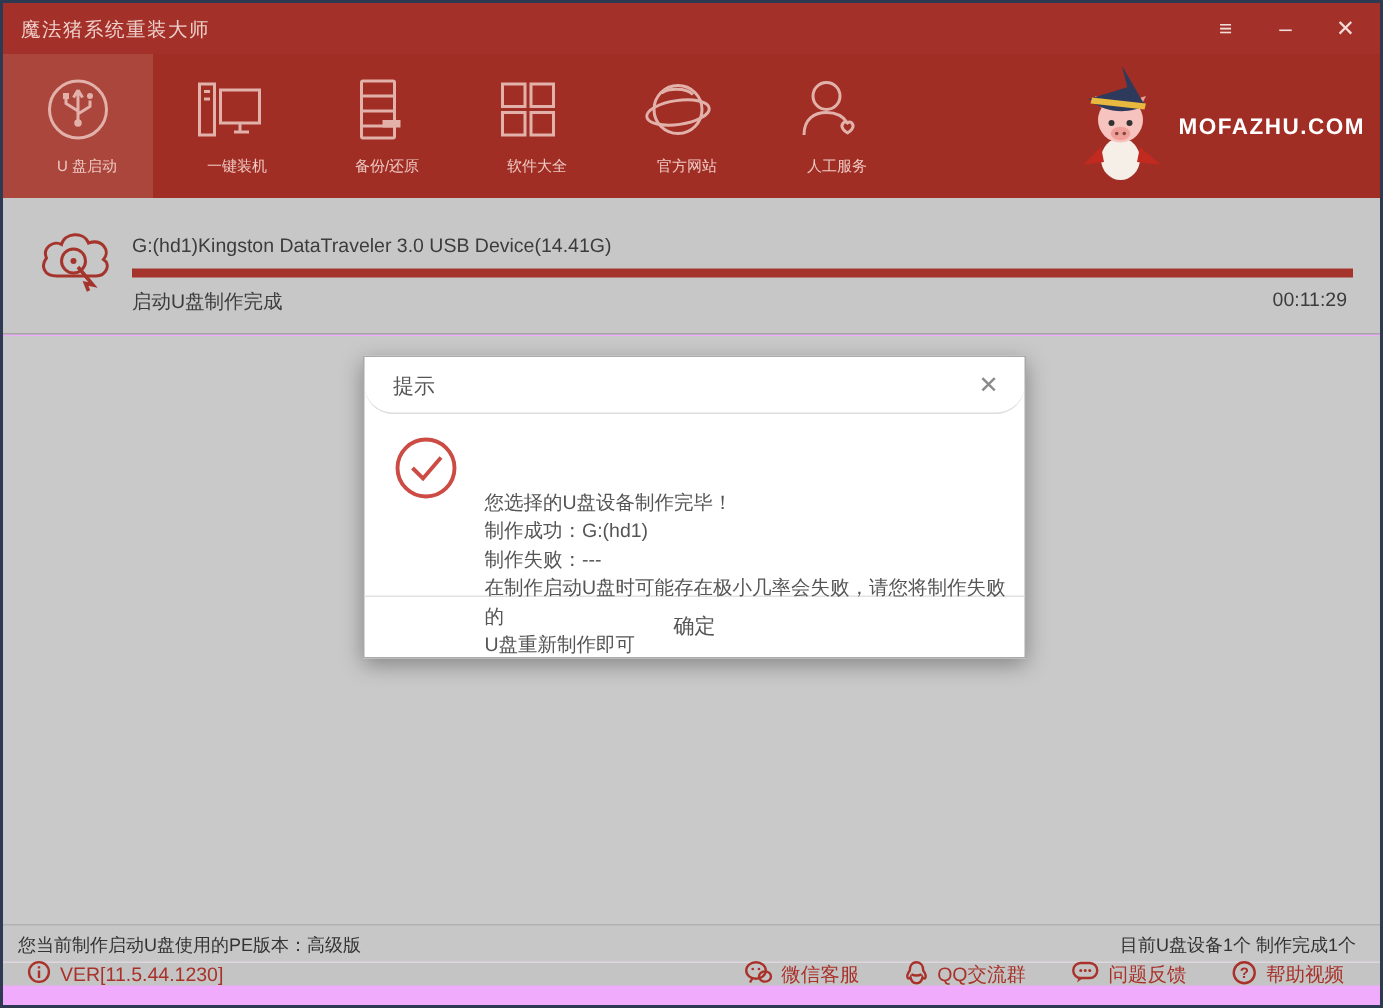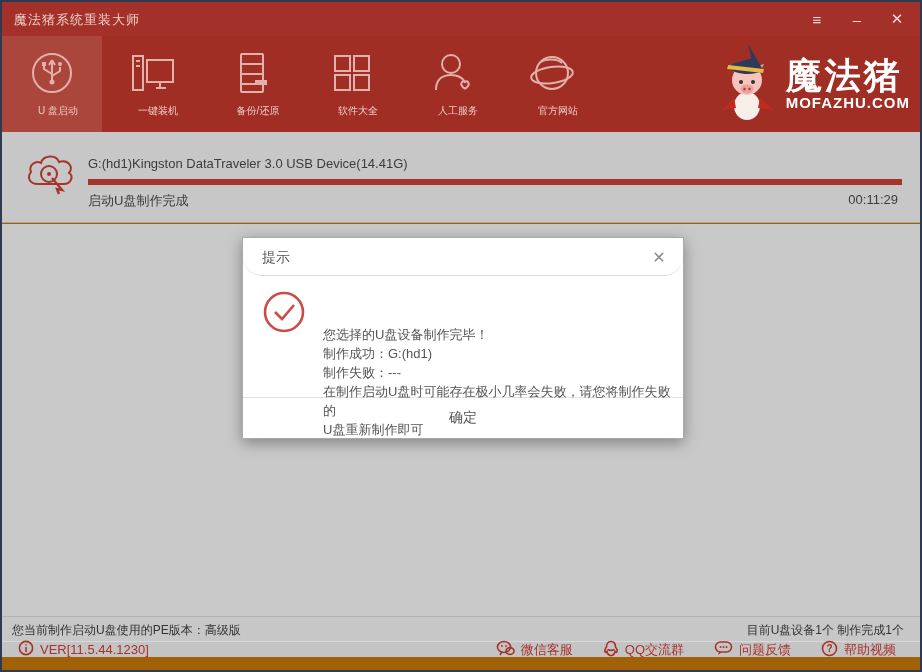--- a/index.html
+++ b/index.html
@@ -1,17 +1,17 @@
 <!DOCTYPE html>
 <html><head>
 <meta charset="utf-8">
 <style>
   * { margin:0; padding:0; box-sizing:border-box; }
   body { font-family:"Liberation Sans","DejaVu Sans",sans-serif; background:#555; }
-  .window { position:relative; width:922px; height:672px; background:#a16207;
+  .window { position:relative; width:922px; height:672px; background:#f0abfc;
             border:2px solid #2e3a52; overflow:hidden; }
 
   
   .titlebar { position:absolute; left:0; top:0; width:100%; height:34px;
               background:#a43129; }
   .titlebar .title { position:absolute; left:12px; top:9px; font-size:13px;
                      color:#eecfca; letter-spacing:1px; }
   .win-controls { position:absolute; right:10px; top:0; height:34px;
                   display:flex; align-items:center; gap:14px; }
   .win-btn { width:26px; height:26px; display:flex; align-items:center; justify-content:center;
@@ -137,37 +137,37 @@
           <rect class="nav-icon-stroke" x="6" y="6" width="15" height="15"></rect>
           <rect class="nav-icon-stroke" x="25" y="6" width="15" height="15"></rect>
           <rect class="nav-icon-stroke" x="6" y="25" width="15" height="15"></rect>
           <rect class="nav-icon-stroke" x="25" y="25" width="15" height="15"></rect>
         </svg>
       </span>
       <span class="nav-label">软件大全</span>
     </div>
     <div class="nav-item">
       <span>
-        <svg width="46" height="46" viewBox="0 0 46 46">
-          <circle class="nav-icon-stroke" cx="22" cy="14" r="9"></circle>
-          <path class="nav-icon-stroke" d="M7 40 C7 29 14 25 22 25 C28 25 33 27 36 32"></path>
-          <path class="nav-icon-stroke" d="M33 36 c-2-3 1-6 3-4 c2-2 5 1 3 4 c-1 1.6-3 2.6-3 2.6 s-2-1-3-2.6 z"></path>
-        </svg>
-      </span>
-      <span class="nav-label">人工服务</span>
-    </div>
-    <div class="nav-item">
-      <span>
         <svg width="50" height="46" viewBox="0 0 50 46">
           <circle class="nav-icon-stroke" cx="25" cy="23" r="16"></circle>
           <ellipse class="nav-icon-stroke" cx="25" cy="25" rx="21" ry="8" transform="rotate(-8 25 25)"></ellipse>
           <path class="nav-icon-stroke" d="M14 12 C18 9 30 8 35 13"></path>
         </svg>
       </span>
       <span class="nav-label">官方网站</span>
+    </div>
+    <div class="nav-item">
+      <span>
+        <svg width="46" height="46" viewBox="0 0 46 46">
+          <circle class="nav-icon-stroke" cx="22" cy="14" r="9"></circle>
+          <path class="nav-icon-stroke" d="M7 40 C7 29 14 25 22 25 C28 25 33 27 36 32"></path>
+          <path class="nav-icon-stroke" d="M33 36 c-2-3 1-6 3-4 c2-2 5 1 3 4 c-1 1.6-3 2.6-3 2.6 s-2-1-3-2.6 z"></path>
+        </svg>
+      </span>
+      <span class="nav-label">人工服务</span>
     </div>
 
     <div class="logo">
       <span>
         <svg width="66" height="84" viewBox="0 0 66 84">
           <ellipse cx="33" cy="66" rx="13" ry="14" fill="#f5efe8"></ellipse>
           <path d="M20 58 L8 70 L22 68 Z" fill="#c22a20"></path>
           <path d="M46 58 L60 70 L44 68 Z" fill="#c22a20"></path>
           <circle cx="33" cy="40" r="15" fill="#f6c3be"></circle>
           <path d="M20 32 L16 24 L26 27 Z" fill="#ef9f97"></path>
@@ -176,21 +176,20 @@
           <path d="M34 4 L48 28 L38 20 Z" fill="#2e3a5c"></path>
           <path d="M14 25 L50 29 L49 33 L13 29 Z" fill="#e8b93e"></path>
           <circle cx="27" cy="42" r="2" fill="#333"></circle>
           <circle cx="39" cy="42" r="2" fill="#333"></circle>
           <ellipse cx="33" cy="49" rx="6.5" ry="4.5" fill="#ef9f97"></ellipse>
           <circle cx="30.5" cy="49" r="1.2" fill="#7e4a45"></circle>
           <circle cx="35.5" cy="49" r="1.2" fill="#7e4a45"></circle>
         </svg>
       </span>
       <div class="logo-text">
-        <div class="logo-brand">魔法猪</div>
         <div class="logo-domain">MOFAZHU.COM</div>
       </div>
     </div>
   </div>
 
   <div class="progress-section">
     <span class="cloud-icon">
       <svg width="52" height="48" viewBox="0 0 52 48">
         <path d="M14 34 C5 34 3 27 7 22 C4 15 12 10 17 13 C19 5 32 4 35 12 C44 9 50 17 45 23 C50 26 47 34 40 34 Z" fill="none" stroke="#a5352c" stroke-width="2"></path>
         <circle cx="25" cy="24" r="8" fill="none" stroke="#a5352c" stroke-width="2"></circle>

